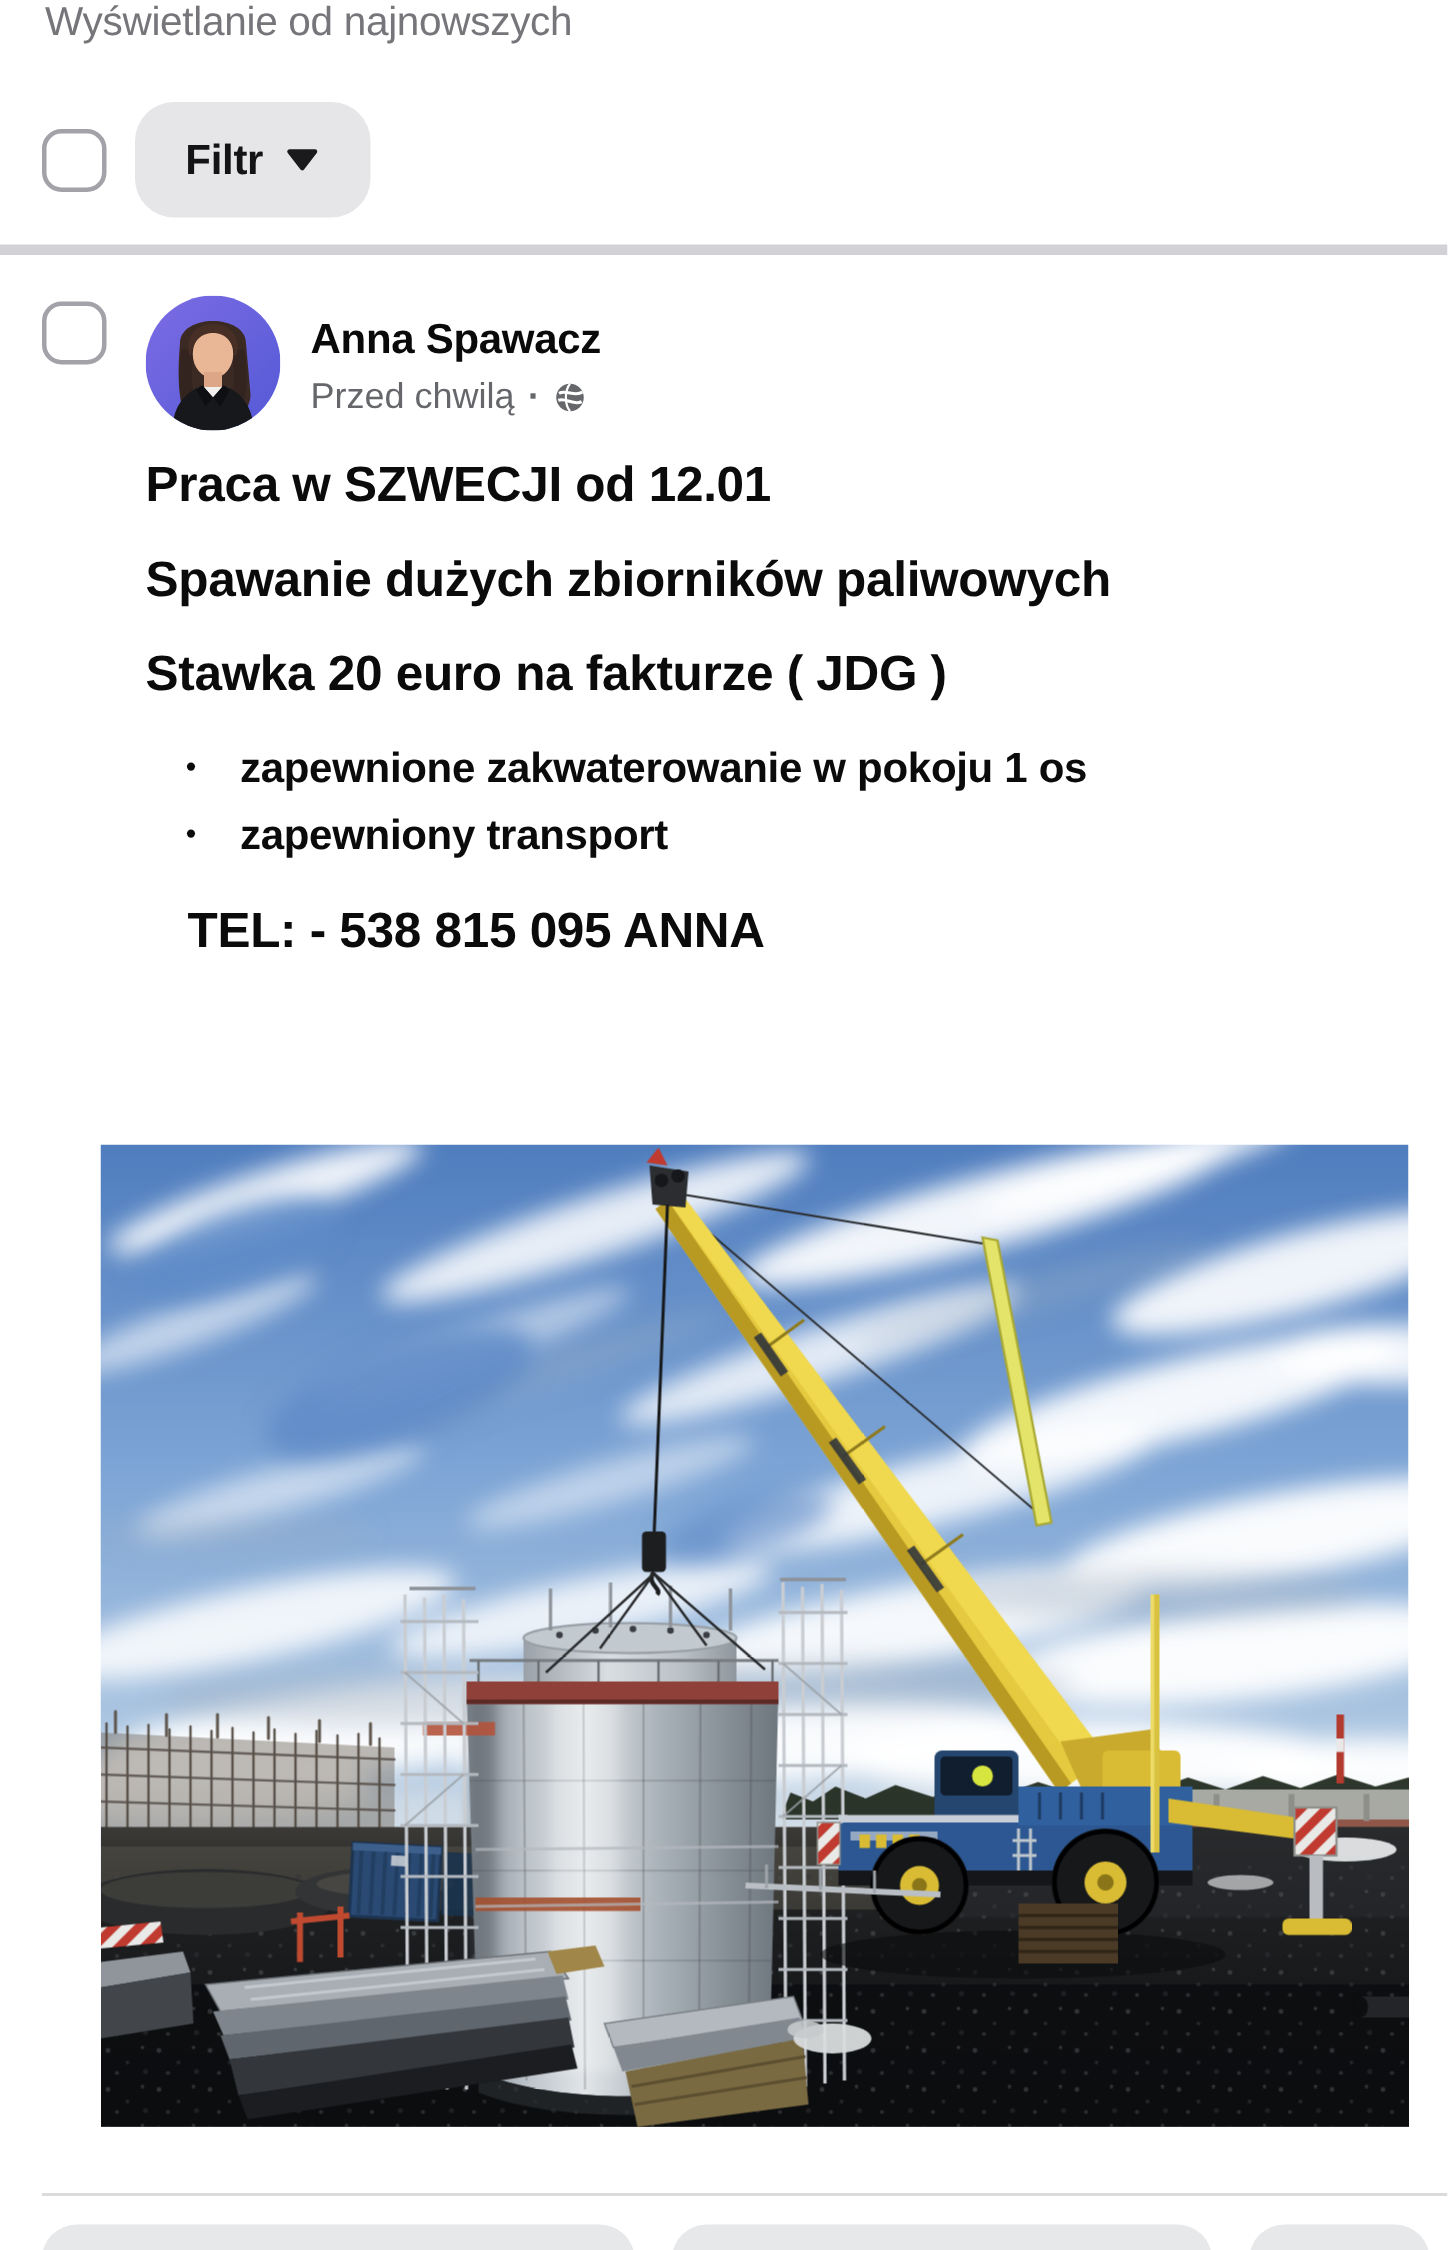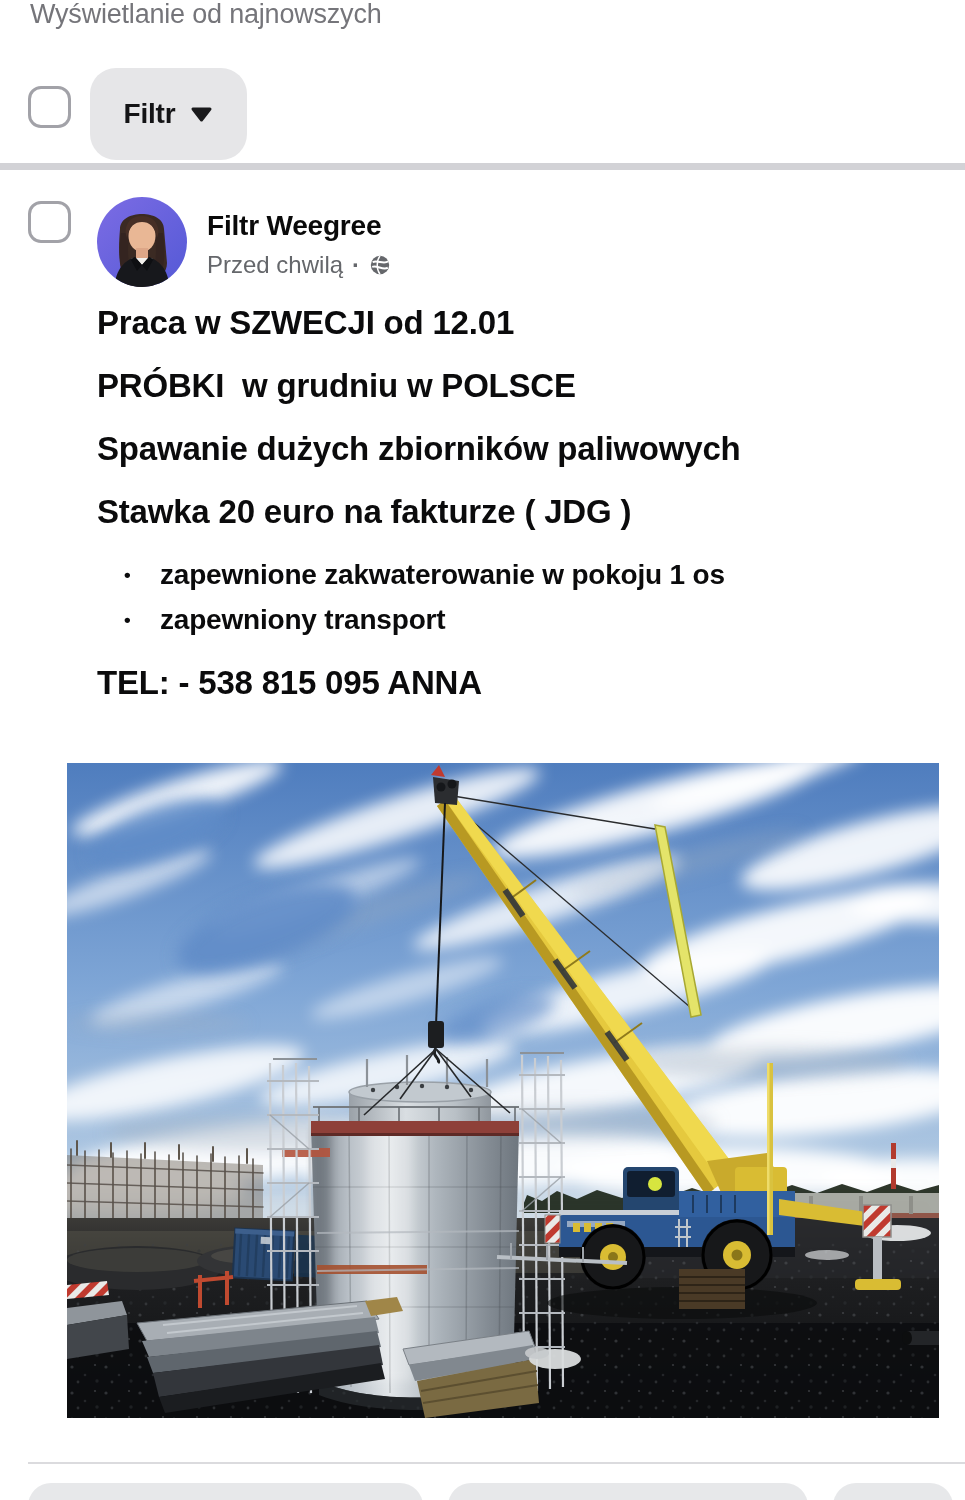--- a/index.html
+++ b/index.html
@@ -20,21 +20,21 @@
   
   .cbx{
     width:43px;height:42px;box-sizing:border-box;
     border:3.5px solid #A2A2A8;border-radius:13px;background:#fff;
   }
   .cbx1{left:28px;top:86px;}
   .cbx2{left:28px;top:201px;}
 
   
   .filter-btn{
-    left:90px;top:68px;width:157px;height:92px;border-radius:26px;
+    left:90px;top:68px;width:157px;height:77px;border-radius:26px;
     background:#E6E6E8;display:flex;align-items:center;justify-content:center;
     gap:15px;cursor:pointer;
   }
   .filter-btn .lbl{font-size:28px;font-weight:700;color:#141416;letter-spacing:-0.2px;}
 
   .divider{left:0;top:163px;width:965px;height:7px;background:#D2D2D6;}
 
   
   .avatar{
     left:97px;top:197px;width:90px;height:90px;border-radius:50%;overflow:hidden;
@@ -49,21 +49,21 @@
   .pline{
     font-size:33px;line-height:28px;font-weight:700;letter-spacing:-0.2px;
     margin:0 0 35px 0;white-space:pre-wrap;
   }
   .bullet-row{display:flex;margin:0 0 17px 0;}
   .bullet-row .dot{
     width:36px;margin-left:27px;font-size:19px;line-height:28px;text-align:left;
     font-weight:700;flex:0 0 auto;
   }
   .bullet-row .btxt{font-size:28px;line-height:28px;font-weight:700;letter-spacing:-0.2px;}
-  .tel{margin-top:35px;}
+  .tel{margin-top:35px;margin-left:28px;}
 
   
   .photo{left:67px;top:763px;width:872px;height:655px;}
   .photo svg{display:block;width:100%;height:100%;}
 
   .thin-divider{left:28px;top:1462px;width:937px;height:2px;background:#DBDBDE;}
 
   .pill{position:absolute;top:1483px;height:46px;border-radius:24px;background:#E7E8EA;}
   .pill1{left:28px;width:395px;}
   .pill2{left:448px;width:360px;}
@@ -103,37 +103,36 @@
     <ellipse cx="45" cy="39" rx="13.5" ry="16" fill="#E9B795"></ellipse>
     <path d="M30 28 C34 16 56 16 60 28 C62 32 62 36 60 41 C58 29 52 25 45 25 C38 25 32 29 30 41 C28 36 28 32 30 28 Z" fill="#472F26"></path>
     <rect x="39" y="51" width="12" height="11" fill="#DDA687"></rect>
     <path d="M35 61 L55 61 L59 72 L31 72 Z" fill="#F2F0EC"></path>
     <path d="M18 90 C18 72 29 63 38 60 L45 68 L52 60 C61 63 72 72 72 90 Z" fill="#17181C"></path>
     <path d="M38 60 L45 68 L40 74 L34 63 Z" fill="#0E0F12"></path>
     <path d="M52 60 L45 68 L50 74 L56 63 Z" fill="#0E0F12"></path>
   </svg>
 </div>
 
-<div class="abs author">Filtr Weegree</div>
+<div class="abs author">Anna Spawacz</div>
 
 <div class="abs meta">
   <span>Przed chwilą</span>
   <span class="sep">·</span>
   <span style="display:flex;">
     <svg width="22" height="22" viewBox="0 0 24 24" fill="none" stroke="#65676B" stroke-width="2">
       <circle cx="12" cy="12" r="10" fill="#65676B" stroke="none"></circle>
       <path d="M4 9 C9 6 16 12 21 8 M3.5 14 C9 12 15 18 20.5 15" stroke="#ffffff" stroke-width="2.2" fill="none"></path>
       <path d="M12 2 C8 7 8 17 12 22" stroke="#ffffff" stroke-width="1.6" fill="none"></path>
     </svg>
   </span>
 </div>
 
 <div class="abs body-text">
   <p class="pline">Praca w SZWECJI od 12.01</p>
-  <p class="pline">PRÓBKI  w grudniu w POLSCE</p>
   <p class="pline">Spawanie dużych zbiorników paliwowych</p>
   <p class="pline">Stawka 20 euro na fakturze ( JDG )</p>
   <div class="bullet-row">
     <span class="dot">•</span>
     <span class="btxt">zapewnione zakwaterowanie w pokoju 1 os</span>
   </div>
   <div class="bullet-row">
     <span class="dot">•</span>
     <span class="btxt">zapewniony transport</span>
   </div>

